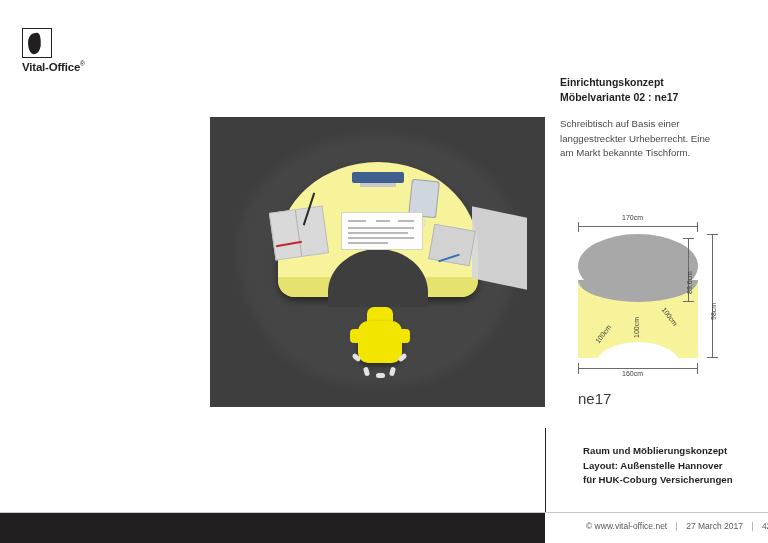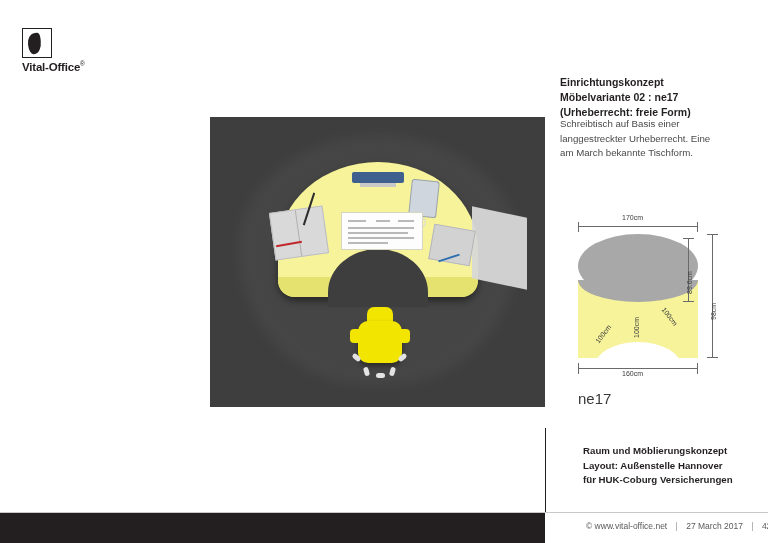--- a/index.html
+++ b/index.html
@@ -440,27 +440,26 @@
 <div class="logo">
   <div class="logo-mark"></div>
   <div class="logo-text">
     <span>Vital-Office</span><span class="reg">®</span>
   </div>
 </div>
 
 <div class="title-block">
   <div>Einrichtungskonzept</div>
   <div>Möbelvariante 02 : ne17</div>
-  <div>(Urheberrecht: freie Form)</div>
 </div>
 
 <div class="desc-block">
   <div>Schreibtisch auf Basis einer</div>
   <div>langgestreckter Urheberrecht. Eine</div>
-  <div>am March bekannte Tischform.</div>
+  <div>am Markt bekannte Tischform.</div>
 </div>
 
 <div class="render">
   <div class="floor-shadow"></div>
 
   <div class="desk-outer"></div>
   <div class="desk-edge"></div>
   <div class="desk-cut"></div>
   <div class="desk-edge2"></div>
   <div class="side-panel"></div>

